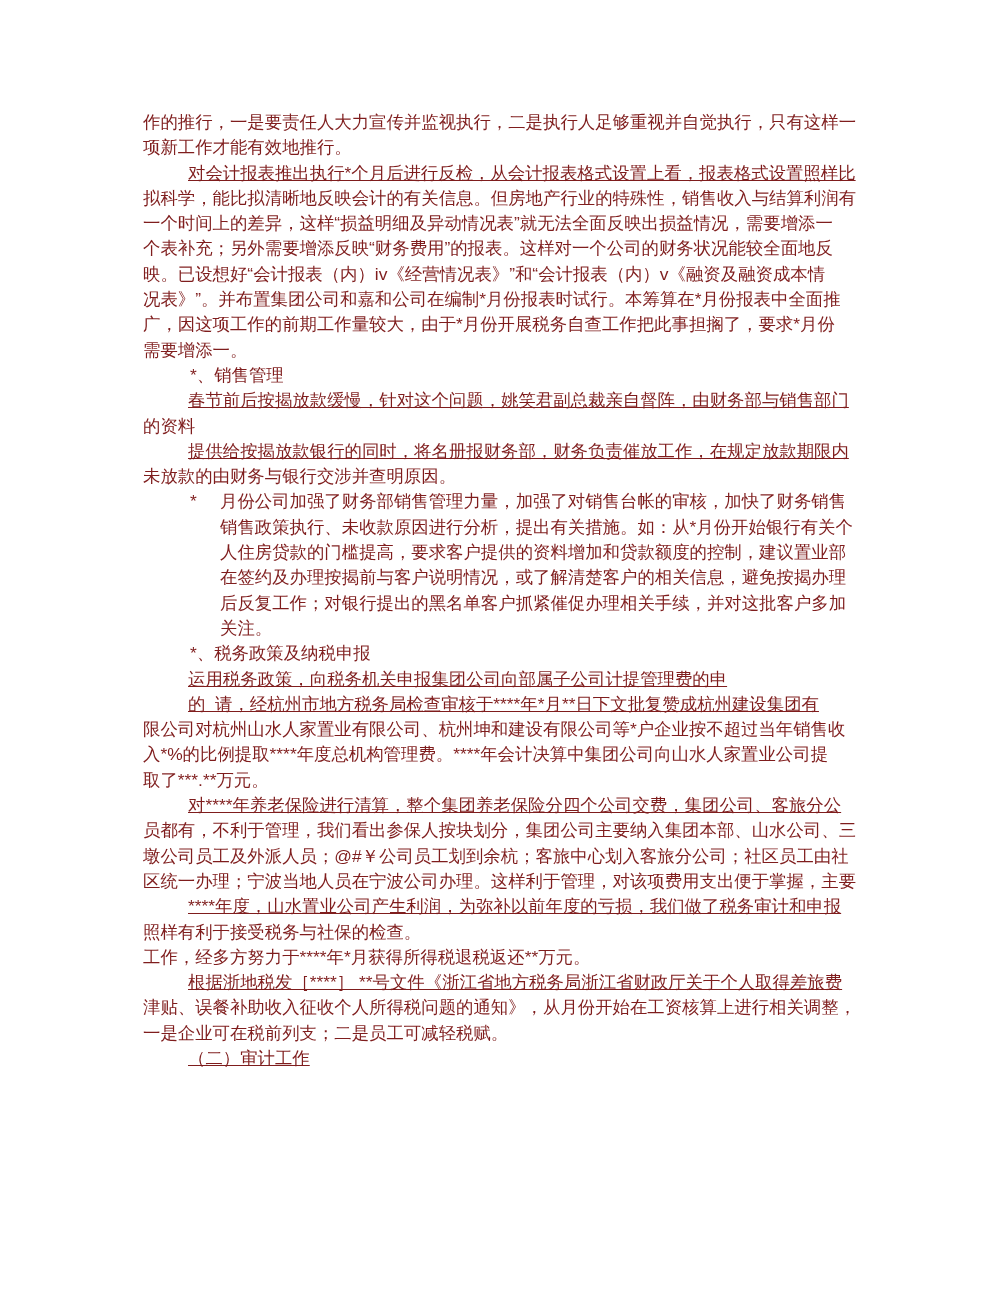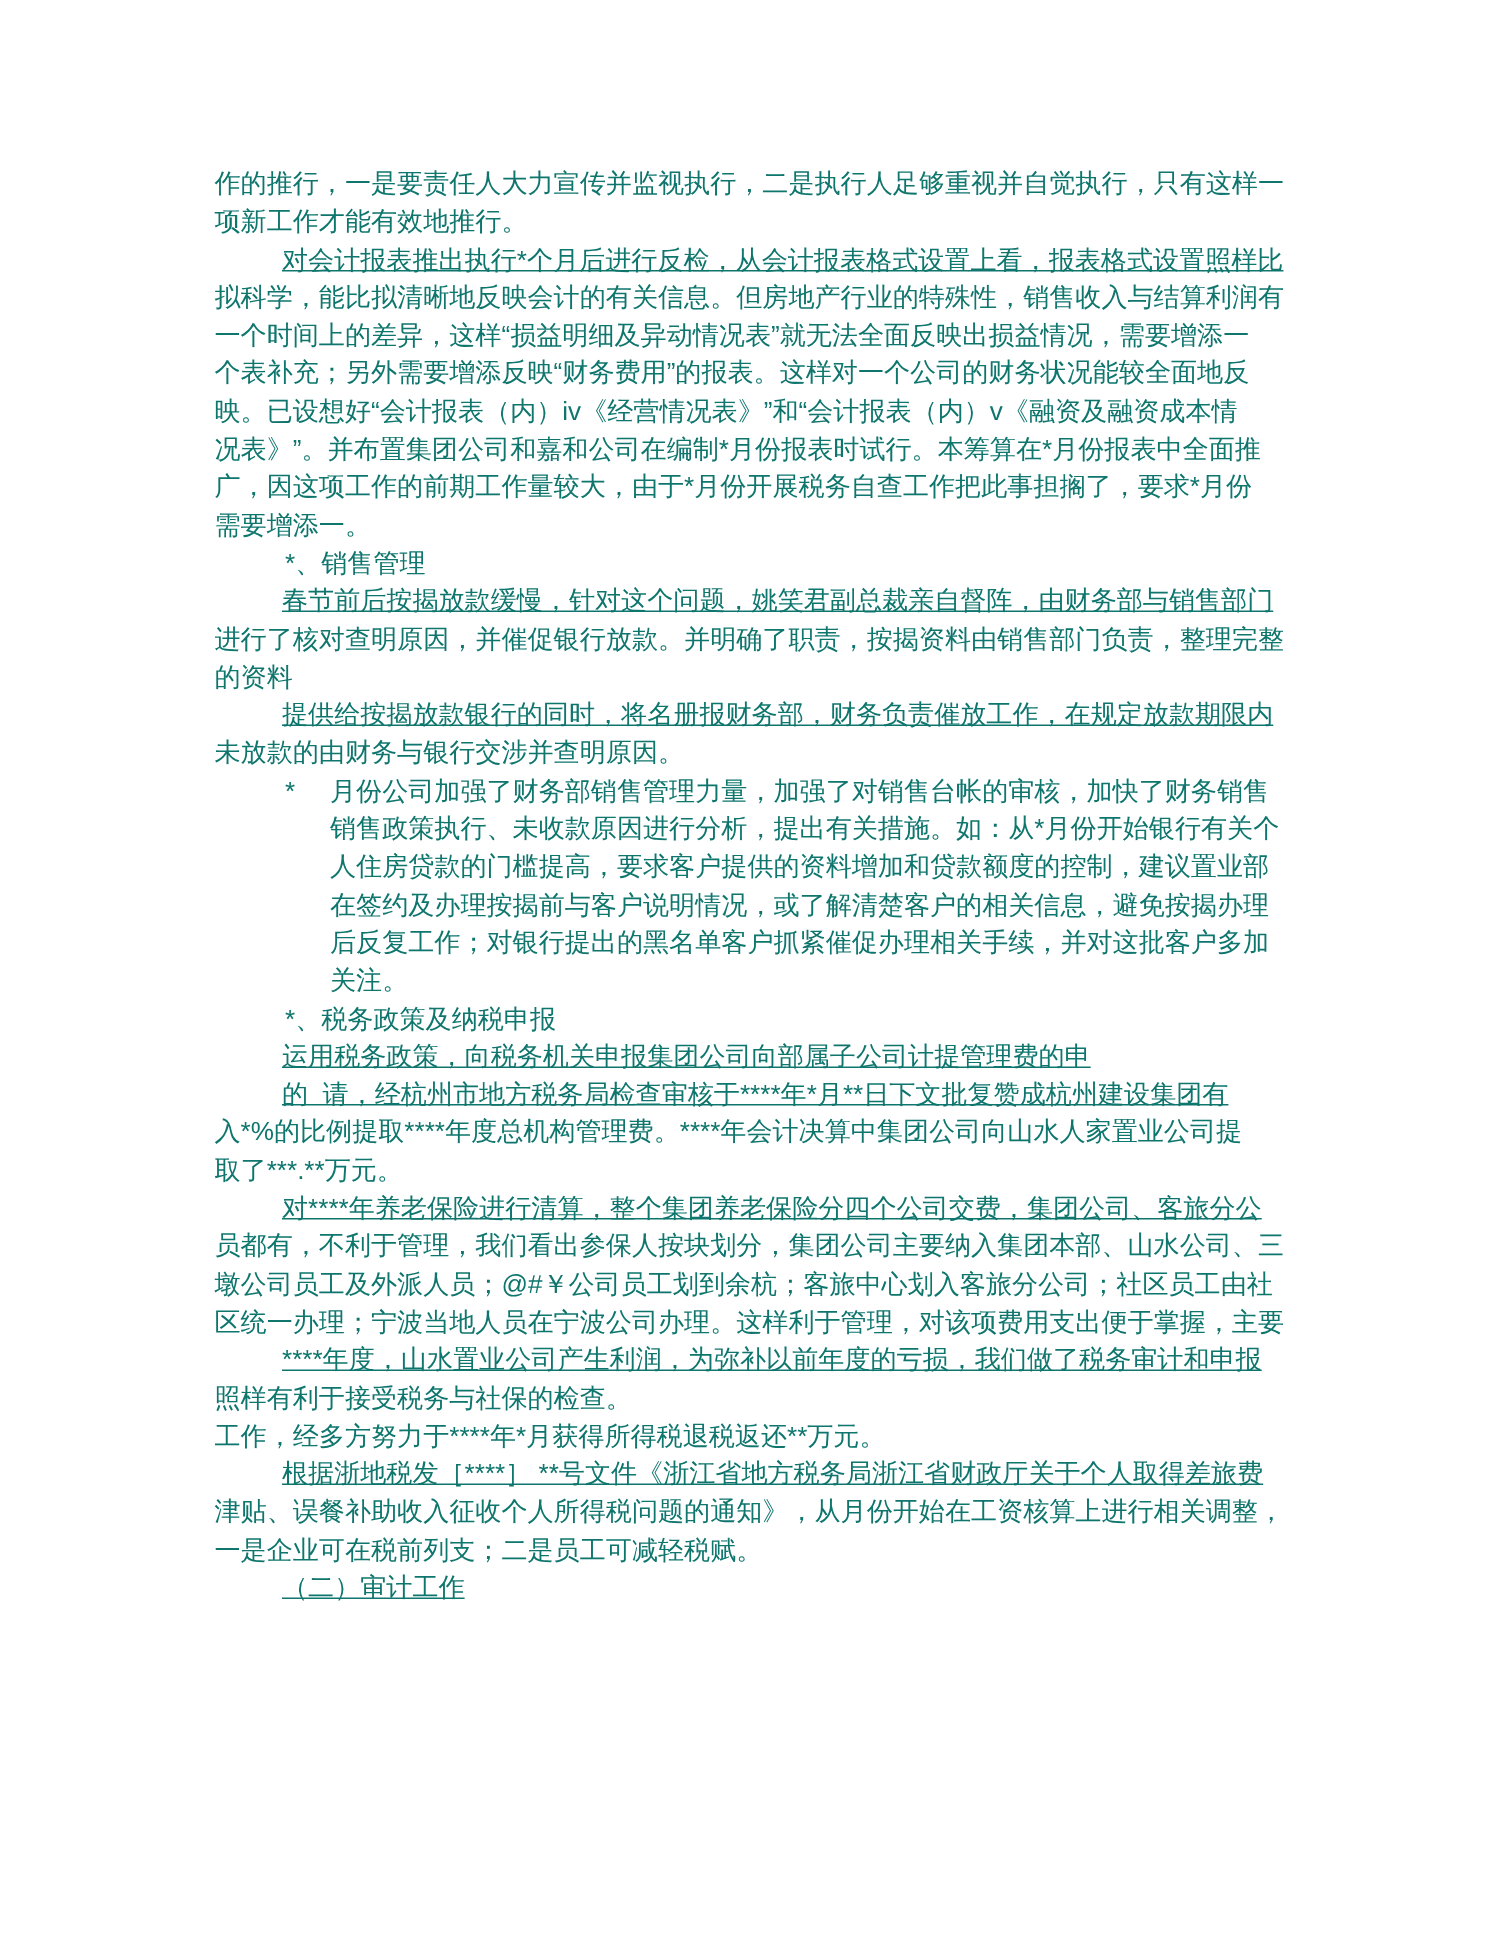--- a/index.html
+++ b/index.html
@@ -40,46 +40,46 @@
     position: absolute;
     left: 47px;
     top: 0;
   }
   .l-bullet-cont { margin-left: 77px; }
 </style>
 </head>
 <body>
 
 <div class="page">
-  <div class="text-block" style="color: #0f766e;">
+  <div class="text-block" style="color: #7f1d1d;">
       <div class="line l-flush">作的推行，一是要责任人大力宣传并监视执行，二是执行人足够重视并自觉执行，只有这样一</div>
       <div class="line l-flush">项新工作才能有效地推行。</div>
       <div class="line l-indent">对会计报表推出执行*个月后进行反检，从会计报表格式设置上看，报表格式设置照样比</div>
       <div class="line l-flush">拟科学，能比拟清晰地反映会计的有关信息。但房地产行业的特殊性，销售收入与结算利润有</div>
       <div class="line l-flush">一个时间上的差异，这样“损益明细及异动情况表”就无法全面反映出损益情况，需要增添一</div>
       <div class="line l-flush">个表补充；另外需要增添反映“财务费用”的报表。这样对一个公司的财务状况能较全面地反</div>
       <div class="line l-flush">映。已设想好“会计报表（内）iv《经营情况表》”和“会计报表（内）v《融资及融资成本情</div>
       <div class="line l-flush">况表》”。并布置集团公司和嘉和公司在编制*月份报表时试行。本筹算在*月份报表中全面推</div>
       <div class="line l-flush">广，因这项工作的前期工作量较大，由于*月份开展税务自查工作把此事担搁了，要求*月份</div>
       <div class="line l-flush">需要增添一。</div>
       <div class="line l-head">*、销售管理</div>
       <div class="line l-indent">春节前后按揭放款缓慢，针对这个问题，姚笑君副总裁亲自督阵，由财务部与销售部门</div>
-      <div class="line l-flush">进行了核对查明原因，并催促银行放款。并明确了职责，按揭资料由销售部门负责，整理完整</div>
       <div class="line l-flush">的资料</div>
       <div class="line l-indent">提供给按揭放款银行的同时，将名册报财务部，财务负责催放工作，在规定放款期限内</div>
       <div class="line l-flush">未放款的由财务与银行交涉并查明原因。</div>
       <div class="line l-bullet-first"><span class="b-marker">*</span><span class="b-text">月份公司加强了财务部销售管理力量，加强了对销售台帐的审核，加快了财务销售</span></div>
       <div class="line l-bullet-cont">销售政策执行、未收款原因进行分析，提出有关措施。如：从*月份开始银行有关个</div>
       <div class="line l-bullet-cont">人住房贷款的门槛提高，要求客户提供的资料增加和贷款额度的控制，建议置业部</div>
       <div class="line l-bullet-cont">在签约及办理按揭前与客户说明情况，或了解清楚客户的相关信息，避免按揭办理</div>
       <div class="line l-bullet-cont">后反复工作；对银行提出的黑名单客户抓紧催促办理相关手续，并对这批客户多加</div>
       <div class="line l-bullet-cont">关注。</div>
       <div class="line l-head">*、税务政策及纳税申报</div>
       <div class="line l-indent">运用税务政策，向税务机关申报集团公司向部属子公司计提管理费的申</div>
       <div class="line l-indent">的  请，经杭州市地方税务局检查审核于****年*月**日下文批复赞成杭州建设集团有</div>
+      <div class="line l-flush">限公司对杭州山水人家置业有限公司、杭州坤和建设有限公司等*户企业按不超过当年销售收</div>
       <div class="line l-flush">入*%的比例提取****年度总机构管理费。****年会计决算中集团公司向山水人家置业公司提</div>
       <div class="line l-flush">取了***.**万元。</div>
       <div class="line l-indent">对****年养老保险进行清算，整个集团养老保险分四个公司交费，集团公司、客旅分公</div>
       <div class="line l-flush">员都有，不利于管理，我们看出参保人按块划分，集团公司主要纳入集团本部、山水公司、三</div>
       <div class="line l-flush">墩公司员工及外派人员；@#￥公司员工划到余杭；客旅中心划入客旅分公司；社区员工由社</div>
       <div class="line l-flush">区统一办理；宁波当地人员在宁波公司办理。这样利于管理，对该项费用支出便于掌握，主要</div>
       <div class="line l-indent">****年度，山水置业公司产生利润，为弥补以前年度的亏损，我们做了税务审计和申报</div>
       <div class="line l-flush">照样有利于接受税务与社保的检查。</div>
       <div class="line l-flush">工作，经多方努力于****年*月获得所得税退税返还**万元。</div>
       <div class="line l-indent">根据浙地税发［****］ **号文件《浙江省地方税务局浙江省财政厅关于个人取得差旅费</div>

